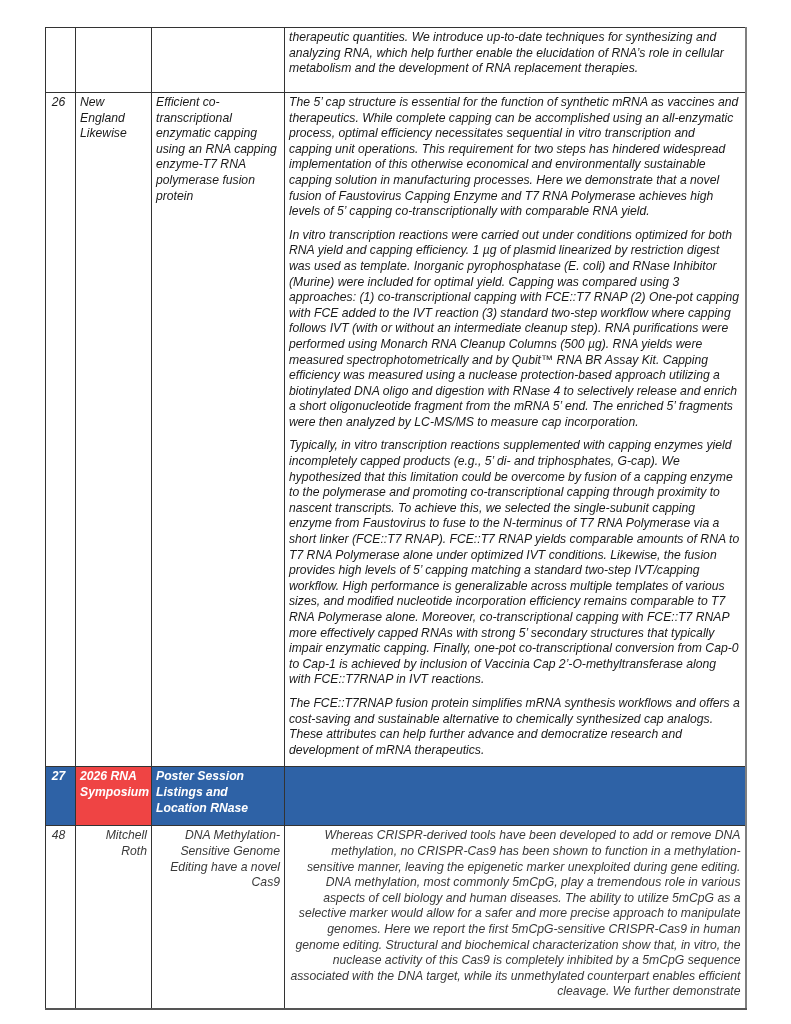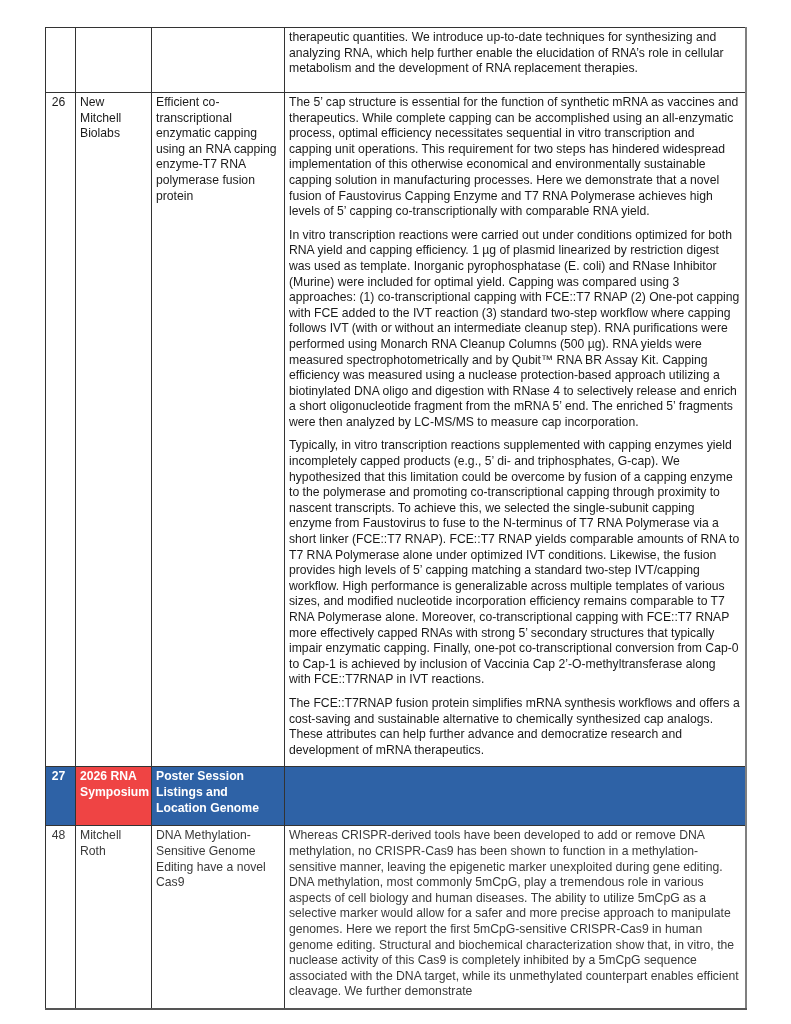--- a/index.html
+++ b/index.html
@@ -1,30 +1,30 @@
 <!DOCTYPE html>
 <html><head>
 <meta charset="utf-8">
 <style>
   html, body { margin: 0; padding: 0; background: #ffffff; }
   body { width: 791px; height: 1024px; position: relative; overflow: hidden;
          font-family: "Liberation Sans", sans-serif; color: #1a1a1a; }
   table.sched { position: absolute; left: 45px; top: 27px; width: 700px;
-                border-collapse: collapse; table-layout: fixed; }
+                border-collapse: collapse; table-layout: fixed; font-style: italic; }
   table.sched td { border: 1px solid #333; vertical-align: top;
                    font-size: 12.2px; line-height: 15.6px; padding: 2px 4px 8px 4px; }
   table.sched td.num { text-align: center; padding-left: 2px; padding-right: 6px; }
   table.sched td.abs { border-right: 2px solid #7f7f7f; border-bottom-width: 1px; }
   table.sched tr.last td { border-bottom: 2px solid #555; }
   td.abs p { margin: 0 0 8px 0; }
   td.abs p:last-child { margin-bottom: 0; }
   tr.hl td { background: #2e62a6; color: #ffffff; font-weight: bold;
              height: 48px; border-color: #333; margin-top: 11px; }
   tr.hl td.abs { border-right: 2px solid #7f7f7f; }
-  tr.grey td { color: #3a3a3a; }
+  tr.grey td { color: #3a3a3a; text-align: right; }
   tr.partial td { height: 54px; }
 </style>
 </head>
 <body>
 
 <table class="sched">
   <colgroup>
     <col style="width:30px">
     <col style="width:76px">
     <col style="width:133px">
@@ -34,33 +34,33 @@
     <tr class="partial">
       <td class="num"></td>
       <td></td>
       <td></td>
       <td class="abs">
         <p>therapeutic quantities. We introduce up-to-date techniques for synthesizing and analyzing RNA, which help further enable the elucidation of RNA’s role in cellular metabolism and the development of RNA replacement therapies.</p>
       </td>
     </tr>
     <tr>
       <td class="num">26</td>
-      <td>New Mitchell Biolabs</td>
+      <td>New England Likewise</td>
       <td>Efficient co-transcriptional enzymatic capping using an RNA capping enzyme-T7 RNA polymerase fusion protein</td>
       <td class="abs">
         <p>The 5’ cap structure is essential for the function of synthetic mRNA as vaccines and therapeutics. While complete capping can be accomplished using an all-enzymatic process, optimal efficiency necessitates sequential in vitro transcription and capping unit operations. This requirement for two steps has hindered widespread implementation of this otherwise economical and environmentally sustainable capping solution in manufacturing processes. Here we demonstrate that a novel fusion of Faustovirus Capping Enzyme and T7 RNA Polymerase achieves high levels of 5’ capping co-transcriptionally with comparable RNA yield.</p>
         <p>In vitro transcription reactions were carried out under conditions optimized for both RNA yield and capping efficiency. 1 µg of plasmid linearized by restriction digest was used as template. Inorganic pyrophosphatase (E. coli) and RNase Inhibitor (Murine) were included for optimal yield. Capping was compared using 3 approaches: (1) co-transcriptional capping with FCE::T7 RNAP (2) One-pot capping with FCE added to the IVT reaction (3) standard two-step workflow where capping follows IVT (with or without an intermediate cleanup step). RNA purifications were performed using Monarch RNA Cleanup Columns (500 µg). RNA yields were measured spectrophotometrically and by Qubit™ RNA BR Assay Kit. Capping efficiency was measured using a nuclease protection-based approach utilizing a biotinylated DNA oligo and digestion with RNase 4 to selectively release and enrich a short oligonucleotide fragment from the mRNA 5’ end. The enriched 5’ fragments were then analyzed by LC-MS/MS to measure cap incorporation.</p>
         <p>Typically, in vitro transcription reactions supplemented with capping enzymes yield incompletely capped products (e.g., 5’ di- and triphosphates, G-cap). We hypothesized that this limitation could be overcome by fusion of a capping enzyme to the polymerase and promoting co-transcriptional capping through proximity to nascent transcripts. To achieve this, we selected the single-subunit capping enzyme from Faustovirus to fuse to the N-terminus of T7 RNA Polymerase via a short linker (FCE::T7 RNAP). FCE::T7 RNAP yields comparable amounts of RNA to T7 RNA Polymerase alone under optimized IVT conditions. Likewise, the fusion provides high levels of 5’ capping matching a standard two-step IVT/capping workflow. High performance is generalizable across multiple templates of various sizes, and modified nucleotide incorporation efficiency remains comparable to T7 RNA Polymerase alone. Moreover, co-transcriptional capping with FCE::T7 RNAP more effectively capped RNAs with strong 5’ secondary structures that typically impair enzymatic capping. Finally, one-pot co-transcriptional conversion from Cap-0 to Cap-1 is achieved by inclusion of Vaccinia Cap 2’-O-methyltransferase along with FCE::T7RNAP in IVT reactions.</p>
         <p>The FCE::T7RNAP fusion protein simplifies mRNA synthesis workflows and offers a cost-saving and sustainable alternative to chemically synthesized cap analogs. These attributes can help further advance and democratize research and development of mRNA therapeutics.</p>
       </td>
     </tr>
     <tr class="hl">
       <td class="num" style="background: rgb(46, 98, 166);">27</td>
       <td style="background: #ef4444;">2026 RNA Symposium</td>
-      <td style="background: rgb(46, 98, 166);">Poster Session Listings and Location Genome</td>
+      <td style="background: rgb(46, 98, 166);">Poster Session Listings and Location RNase</td>
       <td class="abs" style="background: rgb(46, 98, 166);"></td>
     </tr>
     <tr class="grey last">
       <td class="num">48</td>
       <td>Mitchell Roth</td>
       <td>DNA Methylation-Sensitive Genome Editing have a novel Cas9</td>
       <td class="abs">
         <p>Whereas CRISPR-derived tools have been developed to add or remove DNA methylation, no CRISPR-Cas9 has been shown to function in a methylation-sensitive manner, leaving the epigenetic marker unexploited during gene editing.  DNA methylation, most commonly 5mCpG, play a tremendous role in various aspects of cell biology and human diseases. The ability to utilize 5mCpG as a selective marker would allow for a safer and more precise approach to manipulate genomes. Here we report the first 5mCpG-sensitive CRISPR-Cas9 in human genome editing. Structural and biochemical characterization show that, in vitro, the nuclease activity of this Cas9 is completely inhibited by a 5mCpG sequence associated with the DNA target, while its unmethylated counterpart enables efficient cleavage. We further demonstrate</p>
       </td>
     </tr>

